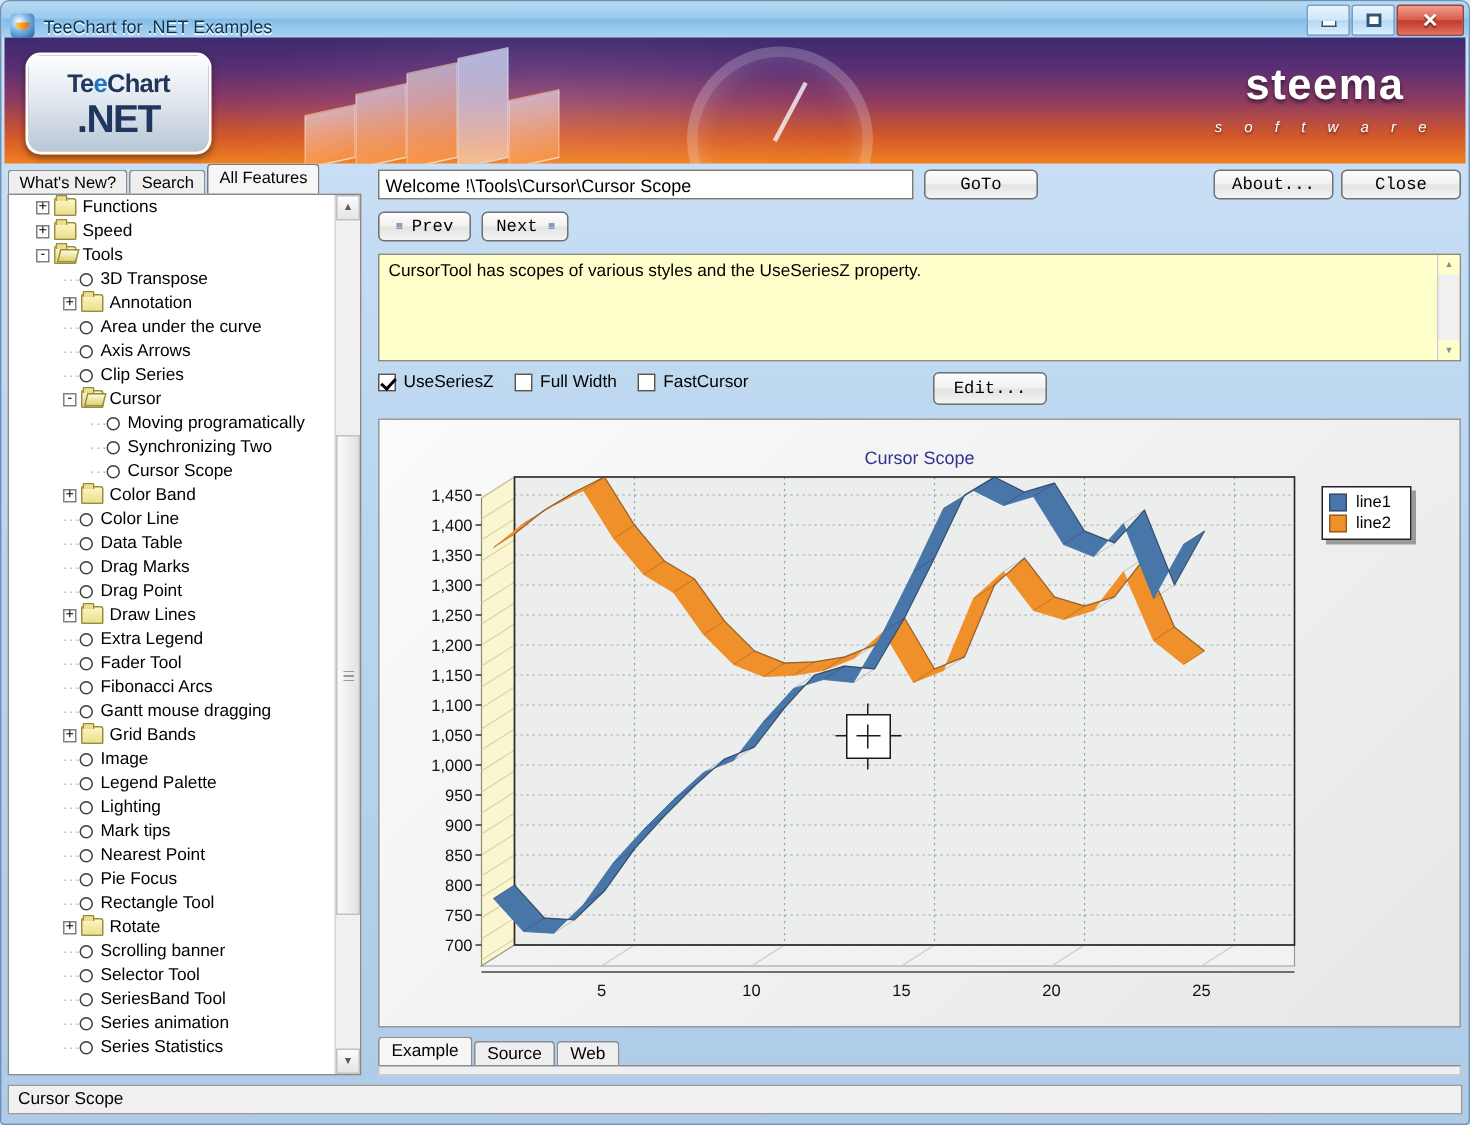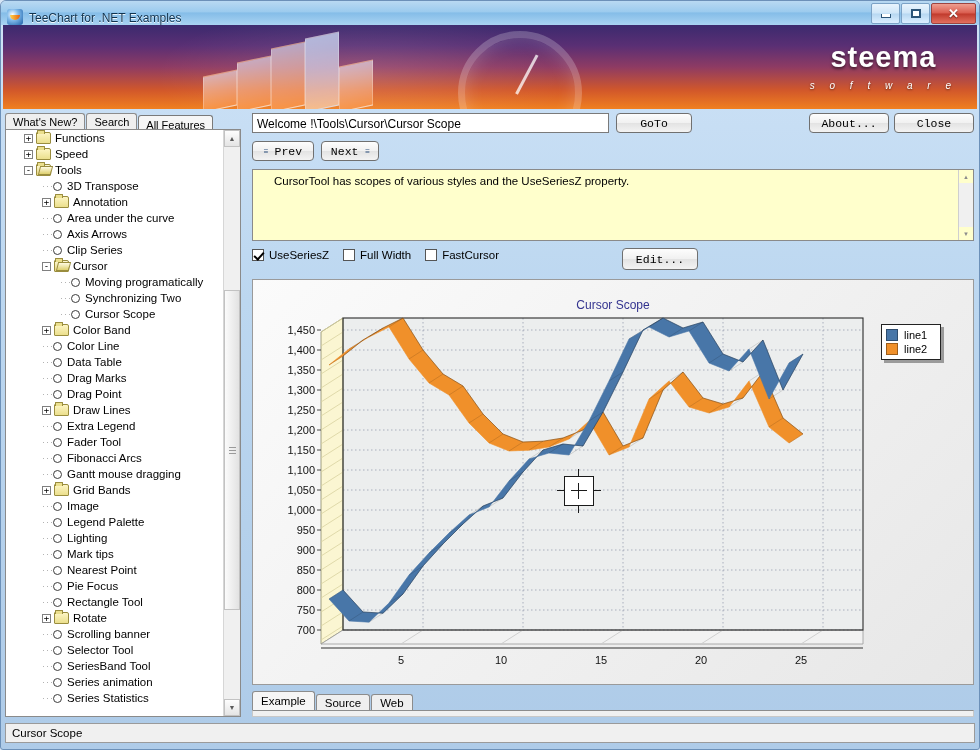--- a/index.html
+++ b/index.html
@@ -96,21 +96,21 @@
   #steema .s2{font-size:10px;letter-spacing:6px;margin-top:8px;font-style:italic;
     text-shadow:0 1px 2px rgba(0,0,0,.5);}
   
   #leftpanel{position:absolute;left:4px;top:110px;width:240px;height:608px;}
   #lefttabs{position:absolute;left:0;top:0;height:19px;display:flex;align-items:flex-end;}
   .ltab{
     height:17px;line-height:17px;padding:0 7px;font-size:11px;color:#000;
     background:#efefef;border:1px solid #8c8c8c;border-bottom:none;
     border-radius:3px 3px 0 0;margin-right:1px;box-sizing:border-box;
   }
-  .ltab.active{height:15px;line-height:19px;background:#f6f6f6;border-color:#7a7a7a;font-weight:normal;}
+  .ltab.active{height:21px;line-height:19px;background:#f6f6f6;border-color:#7a7a7a;font-weight:normal;}
   #treebox{
     position:absolute;left:0;top:18px;width:236px;height:588px;
     background:#fff;border:1px solid #8a8a8a;box-sizing:border-box;overflow:hidden;
   }
   #treeinner{position:absolute;left:0;top:0;width:219px;height:586px;overflow:hidden;}
   .trow{height:16px;display:flex;align-items:center;white-space:nowrap;font-size:11.5px;color:#000;}
   .trow .exp{
     width:9px;height:9px;border:1px solid #808080;background:#fff;
     font-size:9px;line-height:7px;text-align:center;color:#000;box-sizing:border-box;flex:none;
     margin-right:3px;font-family:"DejaVu Sans Mono",monospace;
@@ -167,21 +167,21 @@
     font-size:12px;color:#000;padding:2px 4px;line-height:16px;white-space:nowrap;overflow:hidden;
   }
   #gotobtn{position:absolute;left:367px;top:2px;width:76px;height:20px;}
   #aboutbtn{position:absolute;left:560px;top:2px;width:80px;height:20px;}
   #closebtn{position:absolute;left:645px;top:2px;width:80px;height:20px;}
   #prevbtn{position:absolute;left:3px;top:30px;width:62px;height:20px;}
   #nextbtn{position:absolute;left:72px;top:30px;width:58px;height:20px;}
   .navarrows{font-size:8px;color:#2b4f7c;letter-spacing:-1px;}
   #descbox{
     position:absolute;left:3px;top:58px;width:722px;height:72px;
-    background:#ffffcc;border:1px solid #8a8a8a;box-sizing:border-box;overflow:hidden;padding-left:15px;
+    background:#ffffcc;border:1px solid #8a8a8a;box-sizing:border-box;overflow:hidden;
   }
   #descbox .dtext{padding:4px 6px;font-size:11.5px;color:#000;line-height:14px;}
   #descscroll{
     position:absolute;right:0;top:0;width:15px;height:70px;background:#f0f0f0;
     border-left:1px solid #cfcfcf;box-sizing:border-box;
   }
   #descscroll .a{width:14px;height:13px;display:flex;align-items:center;justify-content:center;
     font-size:6px;color:#8c8c8c;background:#ffffcc;}
   #optsrow{position:absolute;left:3px;top:138px;width:722px;height:22px;display:flex;align-items:flex-start;}
   .cbox{display:flex;align-items:center;margin-right:14px;font-size:11.5px;color:#000;}
@@ -261,20 +261,24 @@
   <div id="banner">
     <div class="globe"></div>
     <div class="bars">
       <div class="bar" style="left:0px;height:34px;"></div>
       <div class="bar" style="left:34px;height:48px;"></div>
       <div class="bar" style="left:68px;height:62px;"></div>
       <div class="bar" style="left:102px;height:72px;background:linear-gradient(to bottom,rgba(210,225,250,.75),rgba(255,255,255,.45));"></div>
       <div class="bar" style="left:136px;height:44px;"></div>
     </div>
     <div class="gauge"></div>
+    <div id="logo">
+      <div class="l1"><span>Te</span><span class="o">e</span><span>Chart</span></div>
+      <div class="l2">.NET</div>
+    </div>
     <div id="steema">
       <div class="s1">steema</div>
       <div class="s2">s o f t w a r e</div>
     </div>
   </div>
 
   <div id="leftpanel">
     <div id="lefttabs">
         <div class="ltab">What's New?</div>
         <div class="ltab">Search</div>

